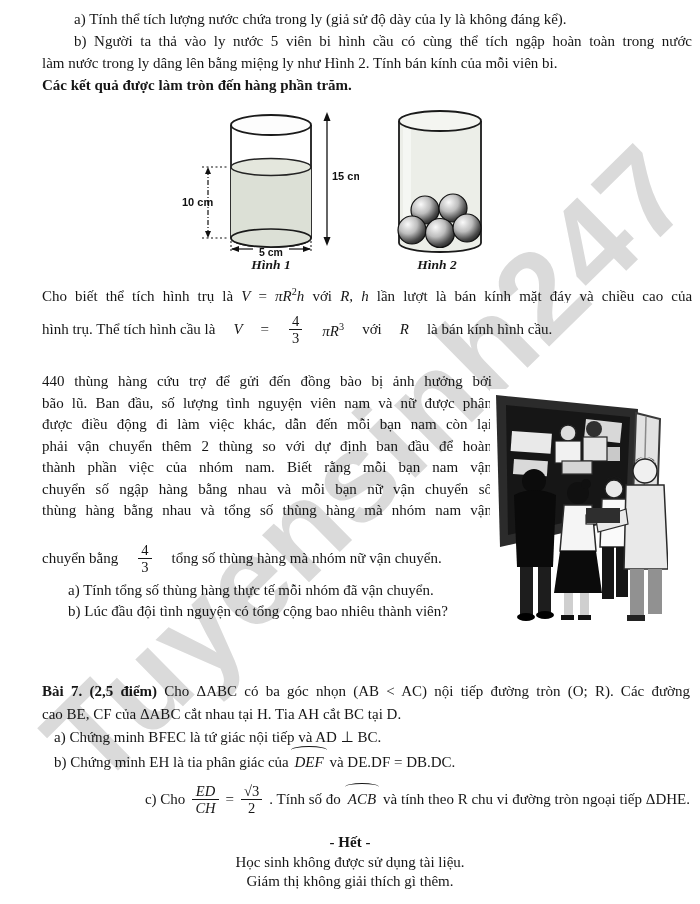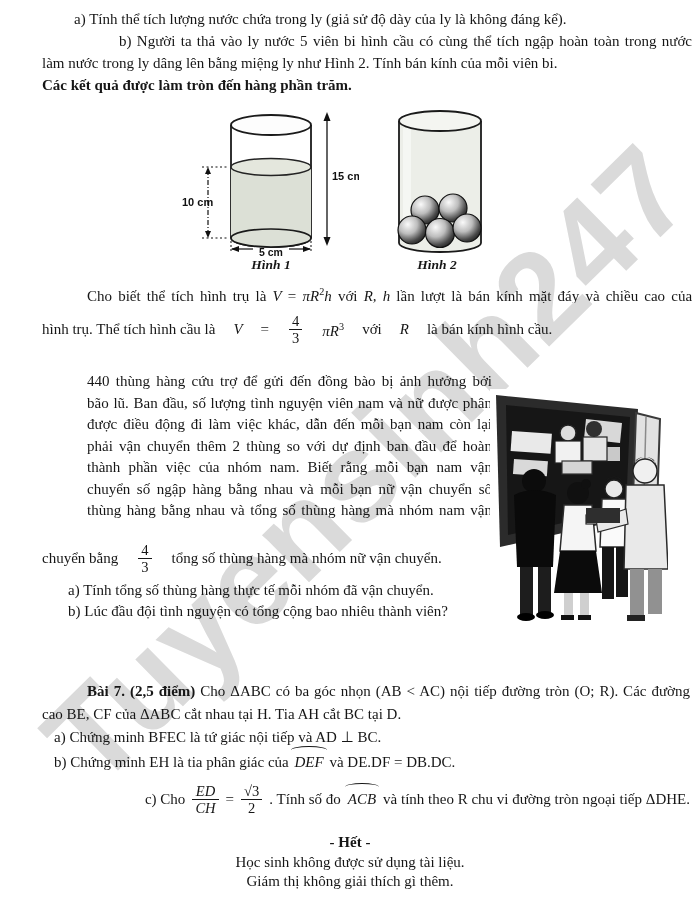--- a/index.html
+++ b/index.html
@@ -10,21 +10,21 @@
   }
   
   .watermark{
     position:absolute;left:-78px;top:392px;width:890px;z-index:0;
     transform:rotate(-44.5deg);
     font-family:"Liberation Sans",sans-serif;font-weight:bold;
     font-size:126px;letter-spacing:1px;color:#dadada;text-align:center;
     white-space:nowrap;user-select:none;
   }
   .layer{position:absolute;inset:0;z-index:1;border-radius:25px;}
-  .fj{text-align:justify;text-align-last:justify;overflow:hidden;margin-left:45px;}
+  .fj{text-align:justify;text-align-last:justify;overflow:hidden;}
   .line{height:22px;overflow:hidden;}
   .ind{text-indent:32px;}
   b{font-weight:bold;}
   
   .intro{position:absolute;left:42px;top:8px;width:650px;line-height:22px;}
   
   .figsvg{position:absolute;}
   .figcap{position:absolute;width:80px;text-align:center;font-style:italic;font-weight:bold;font-size:13.5px;}
   
   .vol{position:absolute;left:42px;top:281px;width:650px;line-height:22px;}

